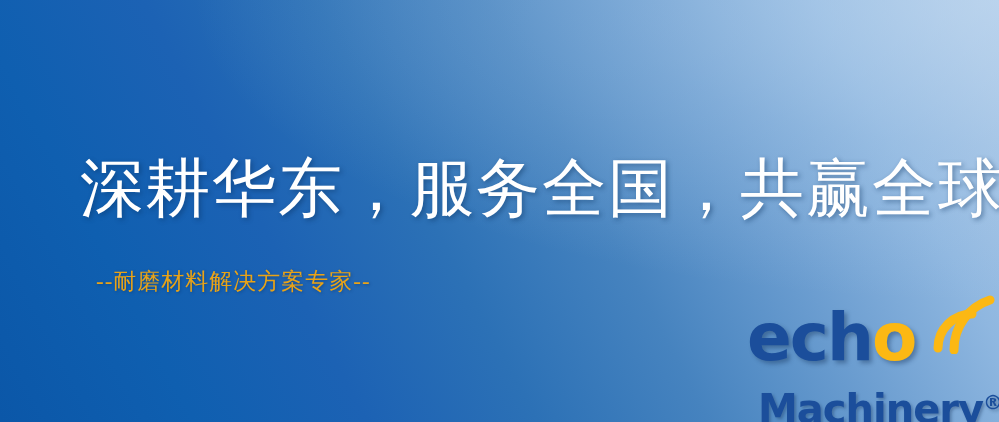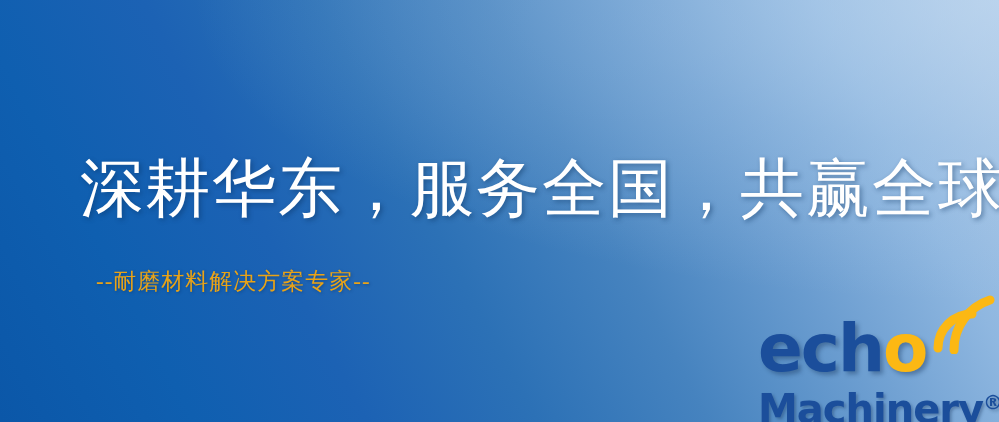--- a/index.html
+++ b/index.html
@@ -91,21 +91,21 @@
     left: 0;
     top: 0;
     width: 252px;
     height: 80px;
   }
 
   .logo-wordmark {
     position: absolute;
     left: 2px;
     top: 6px;
-    margin: 12px;
+    margin: 1px;
     font-family: "DejaVu Sans", "Liberation Sans", sans-serif;
     font-size: 66px;
     line-height: 66px;
     font-weight: 700;
     color: #1b4e9b;
     letter-spacing: -2px;
     text-shadow: 3px 3px 4px rgba(20, 50, 90, 0.40);
   }
 
   .logo-wordmark .gold-o {

